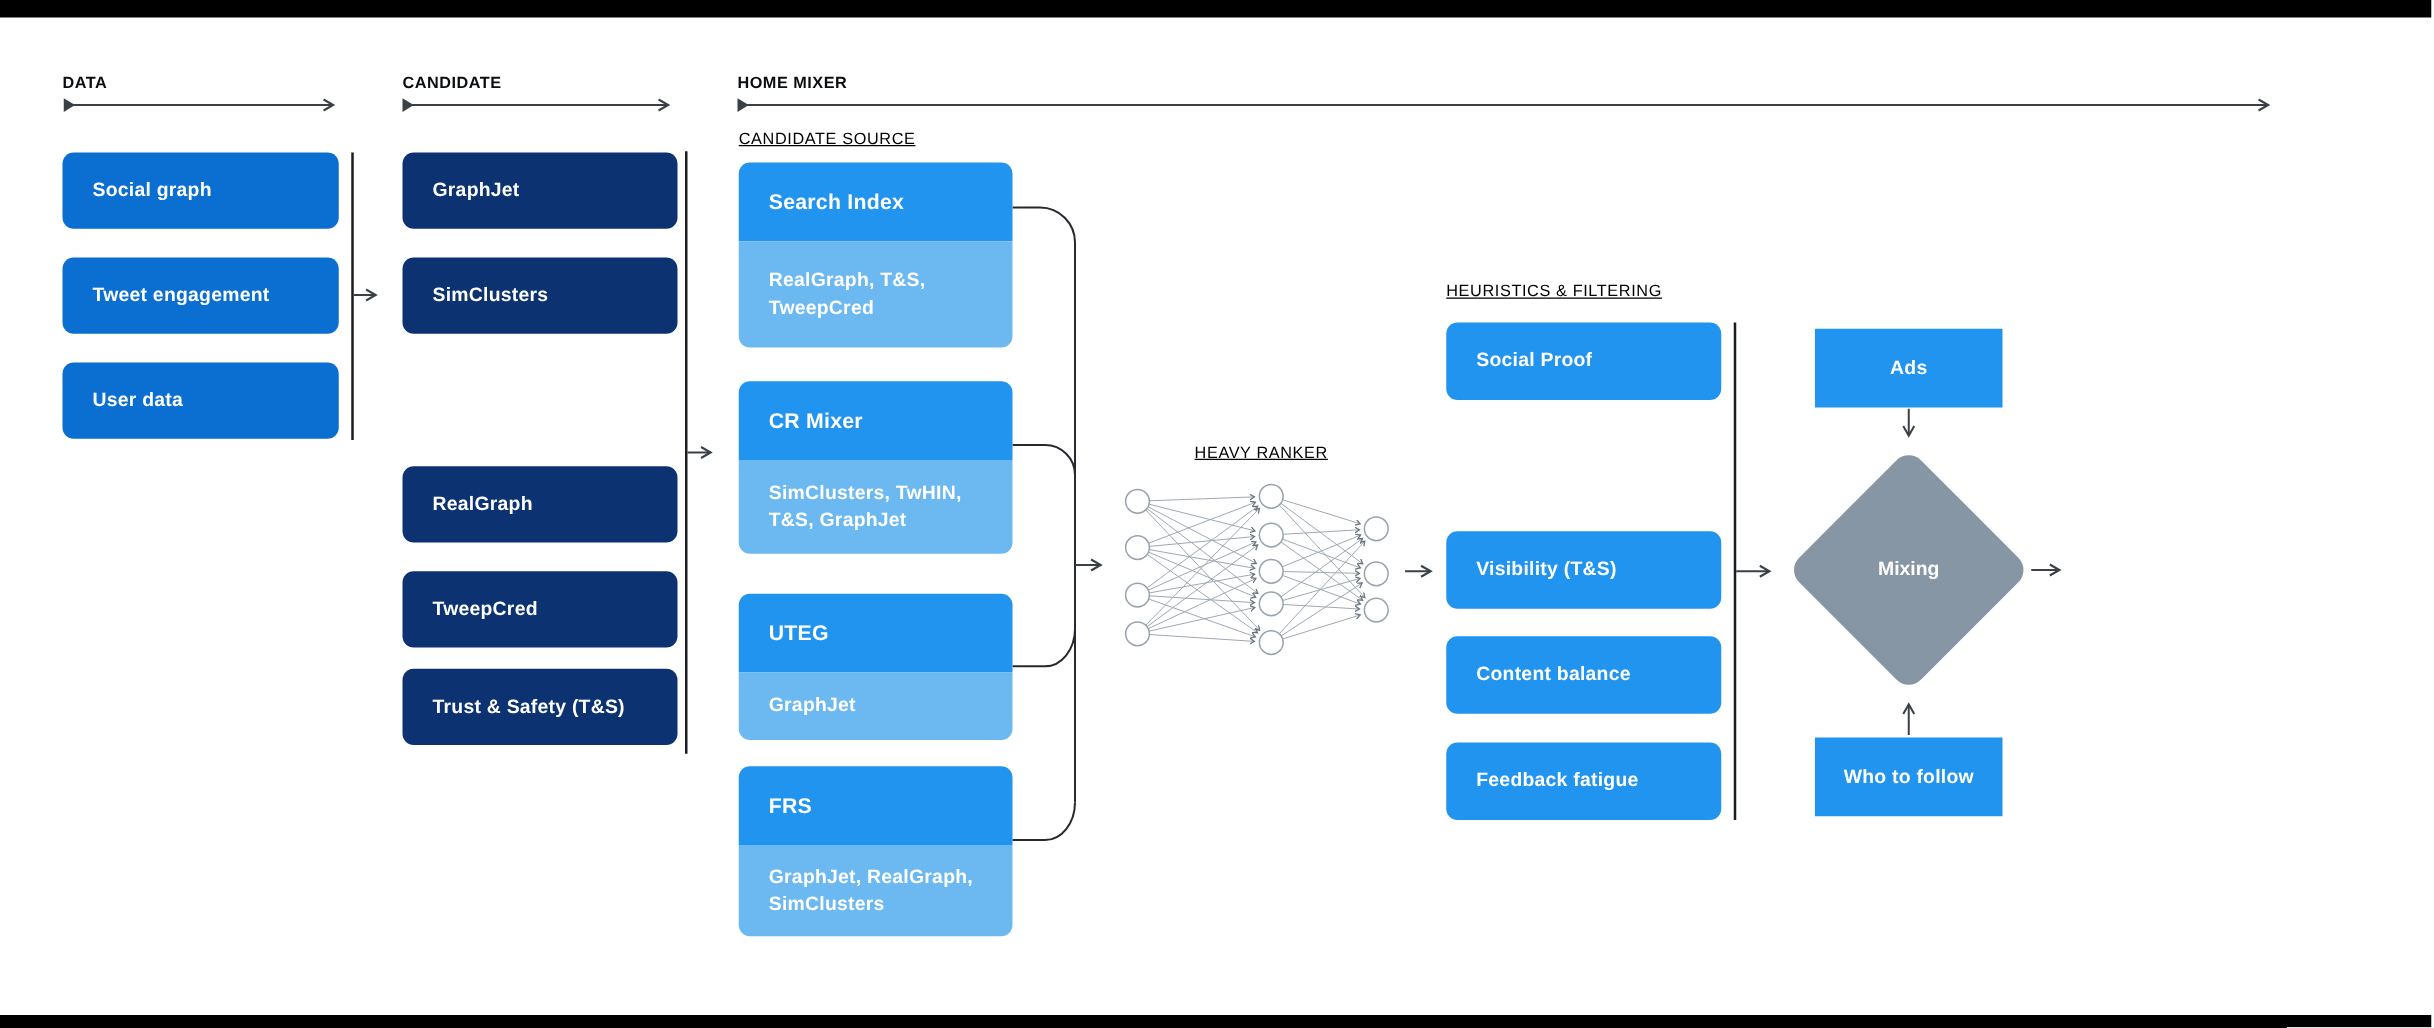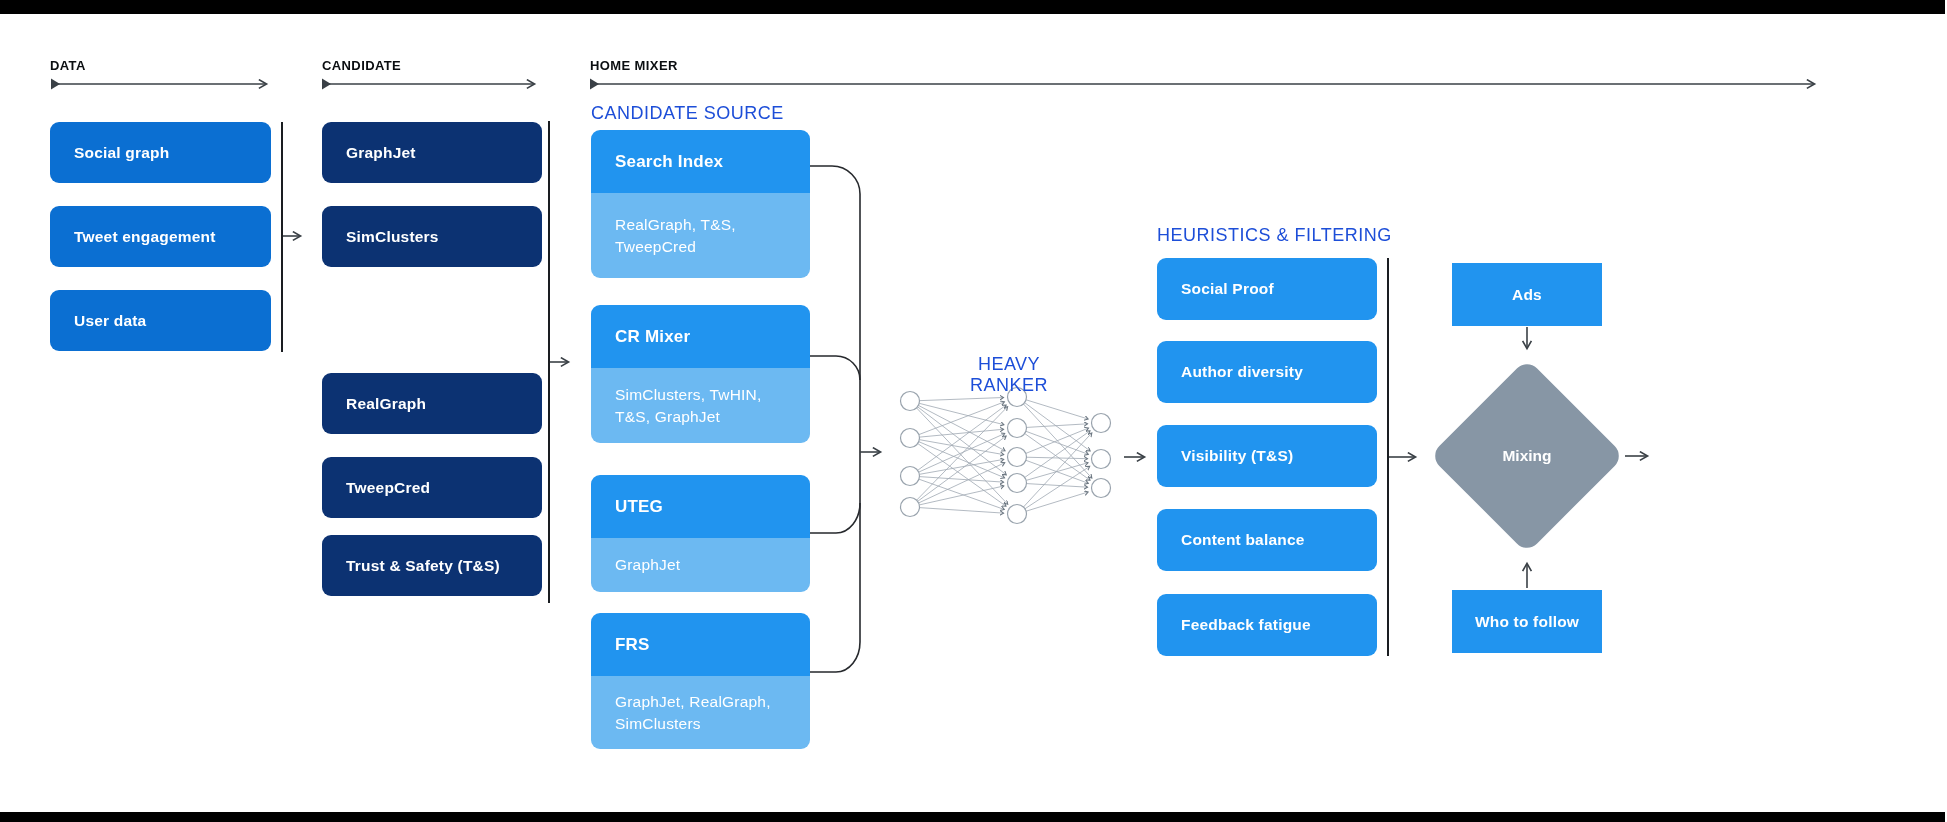--- a/index.html
+++ b/index.html
@@ -4,32 +4,32 @@
 <title>Diagram</title>
 <style>
   html,body{margin:0;padding:0;background:#fff;}
   .canvas{position:relative;width:1945px;height:822px;background:#fff;overflow:hidden;
           font-family:"Liberation Sans", sans-serif;}
   .bar{position:absolute;left:0;width:1947px;background:#000;}
   .bar.top{top:0;height:14px;}
   .bar.bottom{top:812px;height:10px;}
   svg.layer{position:absolute;left:0;top:0;pointer-events:none;}
   .sec-label{position:absolute;font-size:13px;font-weight:700;color:#0B0E11;letter-spacing:.4px;}
-  .sub-label{position:absolute;font-size:18px;font-weight:400;color:#1d4ed8;letter-spacing:.5px;}
+  .sub-label{position:absolute;font-size:13px;font-weight:400;color:#000000;letter-spacing:.5px;text-decoration:underline;}
   .box{position:absolute;border-radius:9px;color:#fff;display:flex;align-items:center;
        padding-left:24px;box-sizing:border-box;font-size:15.5px;font-weight:600;letter-spacing:.2px;text-align:right;}
   .box.data{background:var(--data_blue);left:50px;width:221px;height:61px;}
   .box.feat{background:var(--navy);left:322px;width:220px;height:61px;}
   .box.heur{background:var(--azure);left:1157px;width:220px;height:62px;}
   .cand-head{position:absolute;left:591px;width:219px;height:63px;background:var(--azure);
        border-radius:9px 9px 0 0;color:#fff;display:flex;align-items:center;padding-left:24px;
        box-sizing:border-box;font-size:17px;font-weight:600;letter-spacing:.2px;}
   .cand-sub{position:absolute;left:591px;width:219px;background:var(--light_blue);
        border-radius:0 0 9px 9px;color:#fff;display:flex;align-items:center;padding-left:24px;
-       box-sizing:border-box;font-size:15.5px;font-weight:400;letter-spacing:.2px;
+       box-sizing:border-box;font-size:15.5px;font-weight:700;letter-spacing:.2px;
        white-space:pre-line;line-height:22px;}
   .pill{position:absolute;background:var(--azure);border-radius:0;color:#fff;display:flex;
        align-items:center;justify-content:center;font-size:15.5px;font-weight:600;letter-spacing:.2px;}
   .diamond{position:absolute;left:1458px;top:387px;width:138px;height:138px;background:var(--slate);
        border-radius:14px;transform:rotate(45deg);}
   .diamond-label{position:absolute;left:1527px;top:456px;transform:translate(-50%,-50%);
        color:#fff;font-size:15.5px;font-weight:600;}
 </style>
 </head>
 <body>
@@ -156,21 +156,20 @@
   <div class="cand-head" style="top:305px;">CR Mixer</div>
   <div class="cand-sub" style="top:368px;height:75px;">SimClusters, TwHIN,
 T&amp;S, GraphJet</div>
   <div class="cand-head" style="top:475px;">UTEG</div>
   <div class="cand-sub" style="top:538px;height:54px;">GraphJet</div>
   <div class="cand-head" style="top:613px;">FRS</div>
   <div class="cand-sub" style="top:676px;height:73px;">GraphJet, RealGraph,
 SimClusters</div>
 
   <div class="box heur" style="top:258px;">Social Proof</div>
-  <div class="box heur" style="top:341px;">Author diversity</div>
   <div class="box heur" style="top:425px;">Visibility (T&amp;S)</div>
   <div class="box heur" style="top:509px;">Content balance</div>
   <div class="box heur" style="top:594px;">Feedback fatigue</div>
 
   <div class="pill" style="left:1452px;top:263px;width:150px;height:63px;">Ads</div>
   <div class="diamond"></div>
   <div class="diamond-label">Mixing</div>
   <div class="pill" style="left:1452px;top:590px;width:150px;height:63px;">Who to follow</div>
 
 </div>

